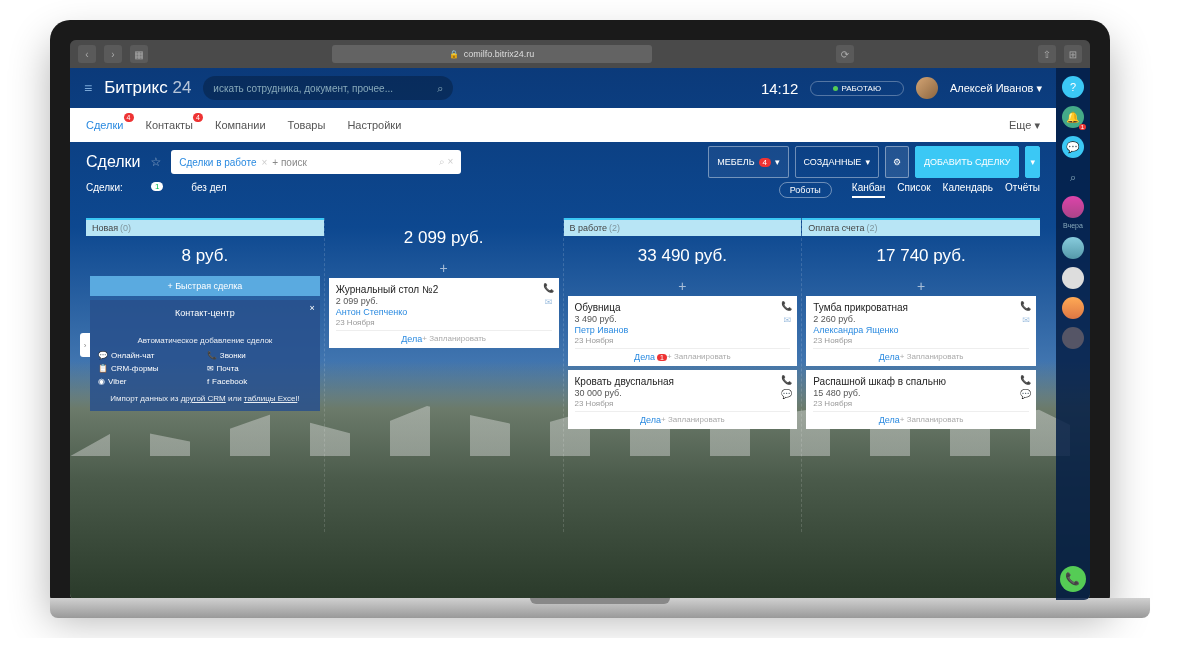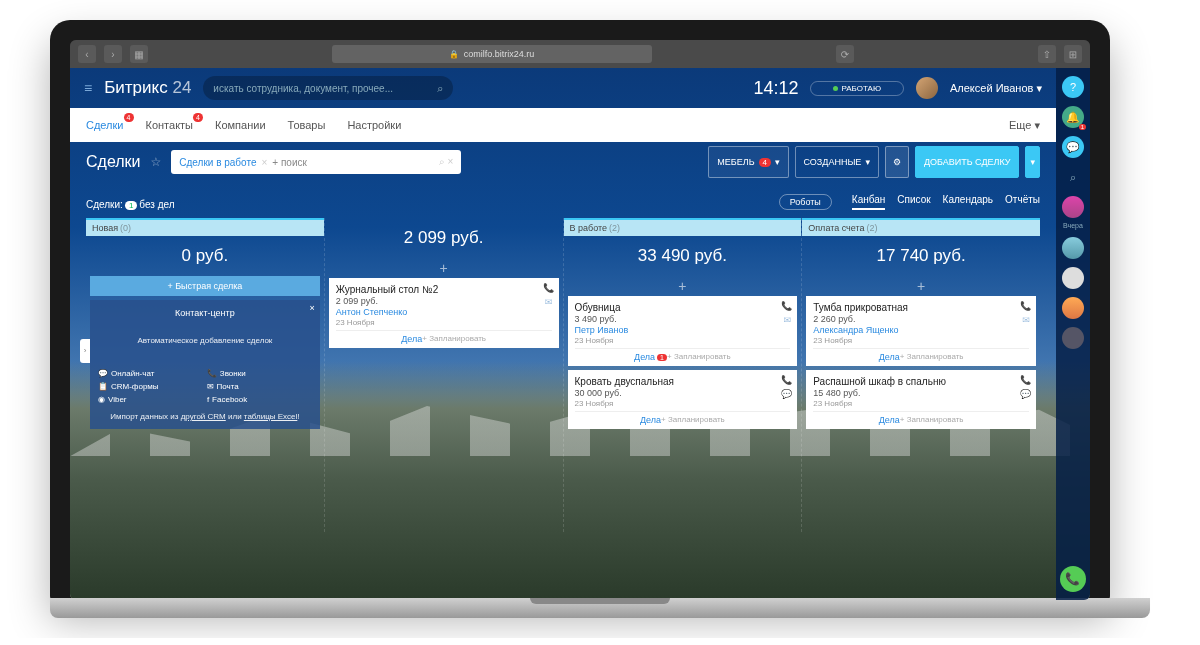--- a/index.html
+++ b/index.html
@@ -16,58 +16,58 @@
 .mountains{position:absolute;bottom:0;left:0;right:0;height:45%;background:linear-gradient(180deg,transparent 0%,#6b7a6a 20%,#4a5a4a 50%,#2a3a2a 100%)}
 .mountains::before{content:'';position:absolute;top:10%;left:0;right:0;height:30%;background:repeating-linear-gradient(90deg,#e8e8e8 0,#e8e8e8 40px,transparent 40px,transparent 80px);opacity:0.4;clip-path:polygon(0 100%,5% 60%,12% 80%,20% 40%,28% 70%,35% 30%,45% 60%,55% 20%,65% 50%,75% 30%,85% 55%,95% 35%,100% 70%,100% 100%)}
 .content{position:relative;z-index:2;display:flex;height:100%}
 .main{flex:1;display:flex;flex-direction:column}
 .topbar{height:40px;display:flex;align-items:center;padding:0 14px;gap:12px;color:#fff}
 .menu-icon{font-size:14px;color:#7aa8d8}
 .logo{font-size:17px;font-weight:300}
 .logo b{font-weight:300;opacity:0.7}
 .search-box{flex:0 0 250px;height:24px;background:rgba(0,0,0,0.25);border-radius:12px;display:flex;align-items:center;padding:0 10px;color:#8ab;font-size:10px}
 .search-box span:last-child{margin-left:auto;font-size:11px}
-.clock{font-size:18px;font-weight:300;margin-left:auto}
+.clock{font-size:15px;font-weight:300;margin-left:auto}
 .status-pill{font-size:8px;padding:2px 22px;border:1px solid rgba(255,255,255,0.3);border-radius:8px;display:flex;align-items:center;gap:3px}
 .status-pill::before{content:'';width:5px;height:5px;border-radius:50%;background:#5c5}
 .avatar{width:22px;height:22px;border-radius:50%;background:linear-gradient(135deg,#d4a574,#8b6540)}
 .user-name{font-size:11px}
 .tabs{height:34px;background:#fff;display:flex;align-items:center;padding:0 16px;gap:22px}
 .tab{font-size:11px;color:#555;position:relative;cursor:pointer}
 .tab.active{color:#2a8ae0}
 .badge{position:absolute;top:-6px;right:-10px;background:#e33;color:#fff;font-size:7px;padding:1px 3px;border-radius:6px}
 .tab-more{margin-left:auto;font-size:11px;color:#555}
 .page-header{height:40px;display:flex;align-items:center;padding:0 16px;gap:10px;color:#fff}
 .page-title{font-size:16px;font-weight:300}
 .star{opacity:0.5;font-size:12px}
 .filter-box{flex:0 0 290px;height:24px;background:#fff;border-radius:3px;display:flex;align-items:center;padding:0 8px;font-size:10px;color:#888;gap:5px}
 .filter-tag{color:#2a8ae0}
 .btn{height:32px;padding:0 8px;border:1px solid rgba(255,255,255,0.4);border-radius:2px;font-size:9px;color:#fff;display:flex;align-items:center;gap:4px;cursor:pointer}
 .btn.furniture{background:rgba(255,255,255,0.05)}
 .btn .rb{background:#e33;color:#fff;border-radius:7px;padding:0 4px;font-size:8px}
 .gear-btn{width:24px;justify-content:center;background:rgba(255,255,255,0.1)}
 .add-btn{background:#3bc8f5;border-color:#3bc8f5;font-size:9px}
-.subheader{height:28px;display:flex;align-items:flex-end;padding:0 16px;gap:2px;color:#fff;font-size:10px}
+.subheader{height:28px;display:flex;align-items:flex-start;padding:0 16px;gap:28px;color:#fff;font-size:10px}
 .count-badge{background:#fff;color:#0b5;border-radius:7px;padding:0 4px;font-size:8px}
 .views{margin-left:auto;display:flex;gap:12px}
 .view-item{cursor:pointer;padding-bottom:2px}
 .view-item.active{border-bottom:2px solid #fff}
 .robots-btn{border:1px solid rgba(255,255,255,0.4);border-radius:10px;padding:2px 10px;font-size:9px;margin-right:8px}
 .kanban{display:flex;padding:8px 16px;gap:0;height:330px}
 .column{flex:1;border-right:1px dashed rgba(255,255,255,0.15);display:flex;flex-direction:column}
 .col-header{height:18px;background:#c8e8f8;border-top:2px solid #4ac;font-size:9px;color:#444;padding:2px 6px;display:flex;align-items:center}
 .col-header.c1{background:#b8e5f5;border-color:#3bc8f5}
 .col-header.c2{background:#b8e5f5;border-color:#3bc8f5}
 .col-header .cn{opacity:0.5;margin-left:2px}
 .col-sum{height:40px;display:flex;align-items:center;justify-content:center;color:#fff;font-size:17px;font-weight:300}
 .quick-deal{height:20px;background:#5aaae0;color:#fff;font-size:9px;display:flex;align-items:center;justify-content:center;margin:0 4px;gap:3px}
 .plus-row{height:20px;display:flex;align-items:center;justify-content:center;color:#fff;font-size:14px;opacity:0.6}
 .contact-panel{background:rgba(40,80,140,0.85);margin:4px;padding:8px;color:#fff;font-size:8px;text-align:center;position:relative}
 .contact-panel .cp-title{font-size:9px;margin-bottom:18px}
-.contact-panel .cp-sub{font-size:8px;opacity:0.9;margin-bottom:24px}
+.contact-panel .cp-sub{font-size:8px;opacity:0.9;margin-bottom:6px}
 .cp-grid{display:grid;grid-template-columns:1fr 1fr;gap:4px;margin-bottom:8px}
 .cp-item{display:flex;align-items:center;gap:3px;font-size:8px}
 .cp-import{font-size:8px;opacity:0.9}
 .cp-import u{text-decoration:underline}
 .cp-close{position:absolute;top:3px;right:5px;font-size:9px}
 .cp-handle{position:absolute;left:-10px;top:30%;width:10px;height:24px;background:#fff;border-radius:3px 0 0 3px;display:flex;align-items:center;justify-content:center;color:#888;font-size:8px}
 .card{background:#fff;margin:0 4px 4px 4px;padding:6px 7px 4px 7px;font-size:9px;color:#333;position:relative}
 .card-title{font-size:10px;color:#222;margin-bottom:1px}
 .card-price{color:#555;margin-bottom:1px}
 .card-contact{color:#2a8ae0;margin-bottom:1px}
@@ -174,21 +174,21 @@
   </div>
 </div>
 
 <div class="kanban">
 
 <div class="column">
   <div class="col-header c1">
                     <span>Новая</span>
                     <span class="cn">(0)</span>
                   </div>
-  <div class="col-sum">0 руб.</div>
+  <div class="col-sum">8 руб.</div>
   <div class="quick-deal">+ Быстрая сделка</div>
   <div class="contact-panel">
     <div class="cp-handle">›</div>
     <span class="cp-close">×</span>
     <div class="cp-title">Контакт-центр</div>
     <div class="cp-sub">Автоматическое добавление сделок</div>
     <div class="cp-grid">
       <div class="cp-item">💬 <span>Онлайн-чат</span></div>
       <div class="cp-item">📞 <span>Звонки</span></div>
       <div class="cp-item">📋 <span>CRM-формы</span></div>

